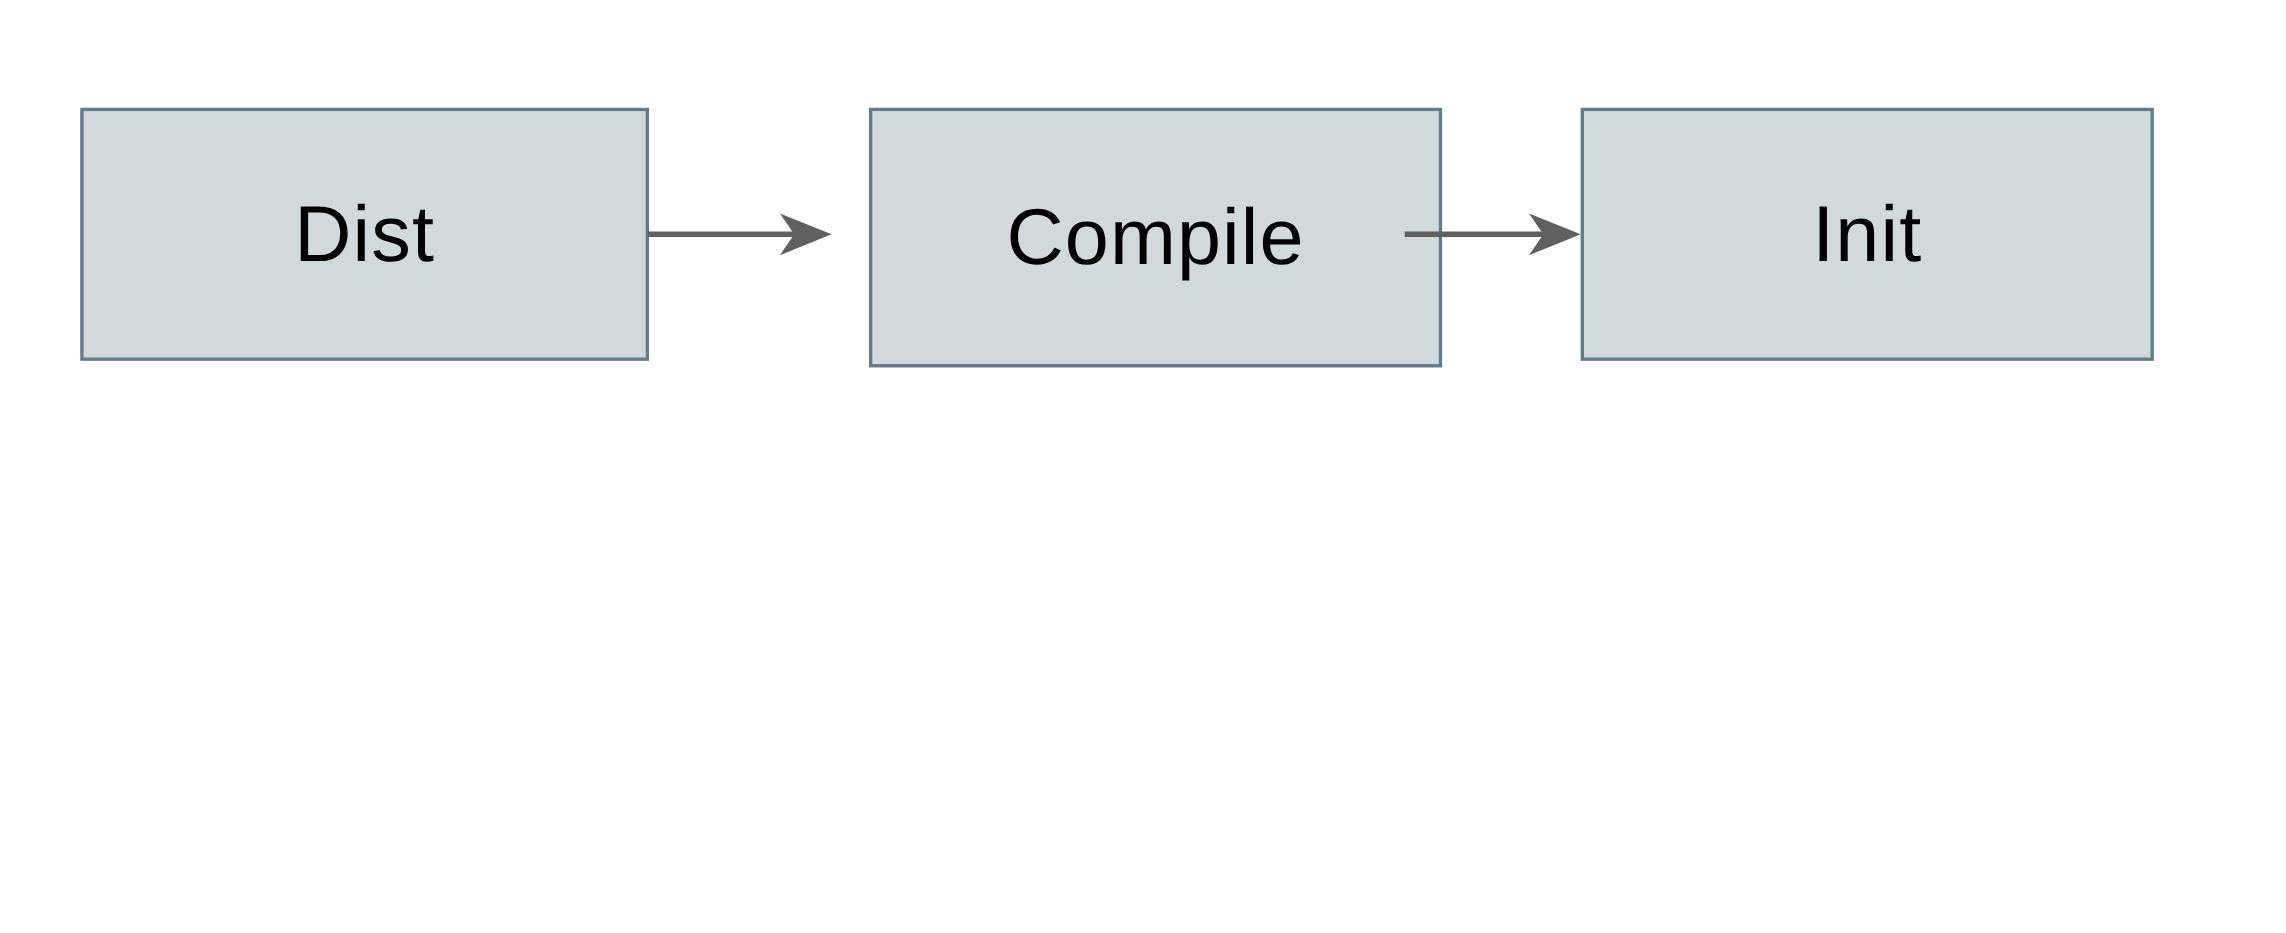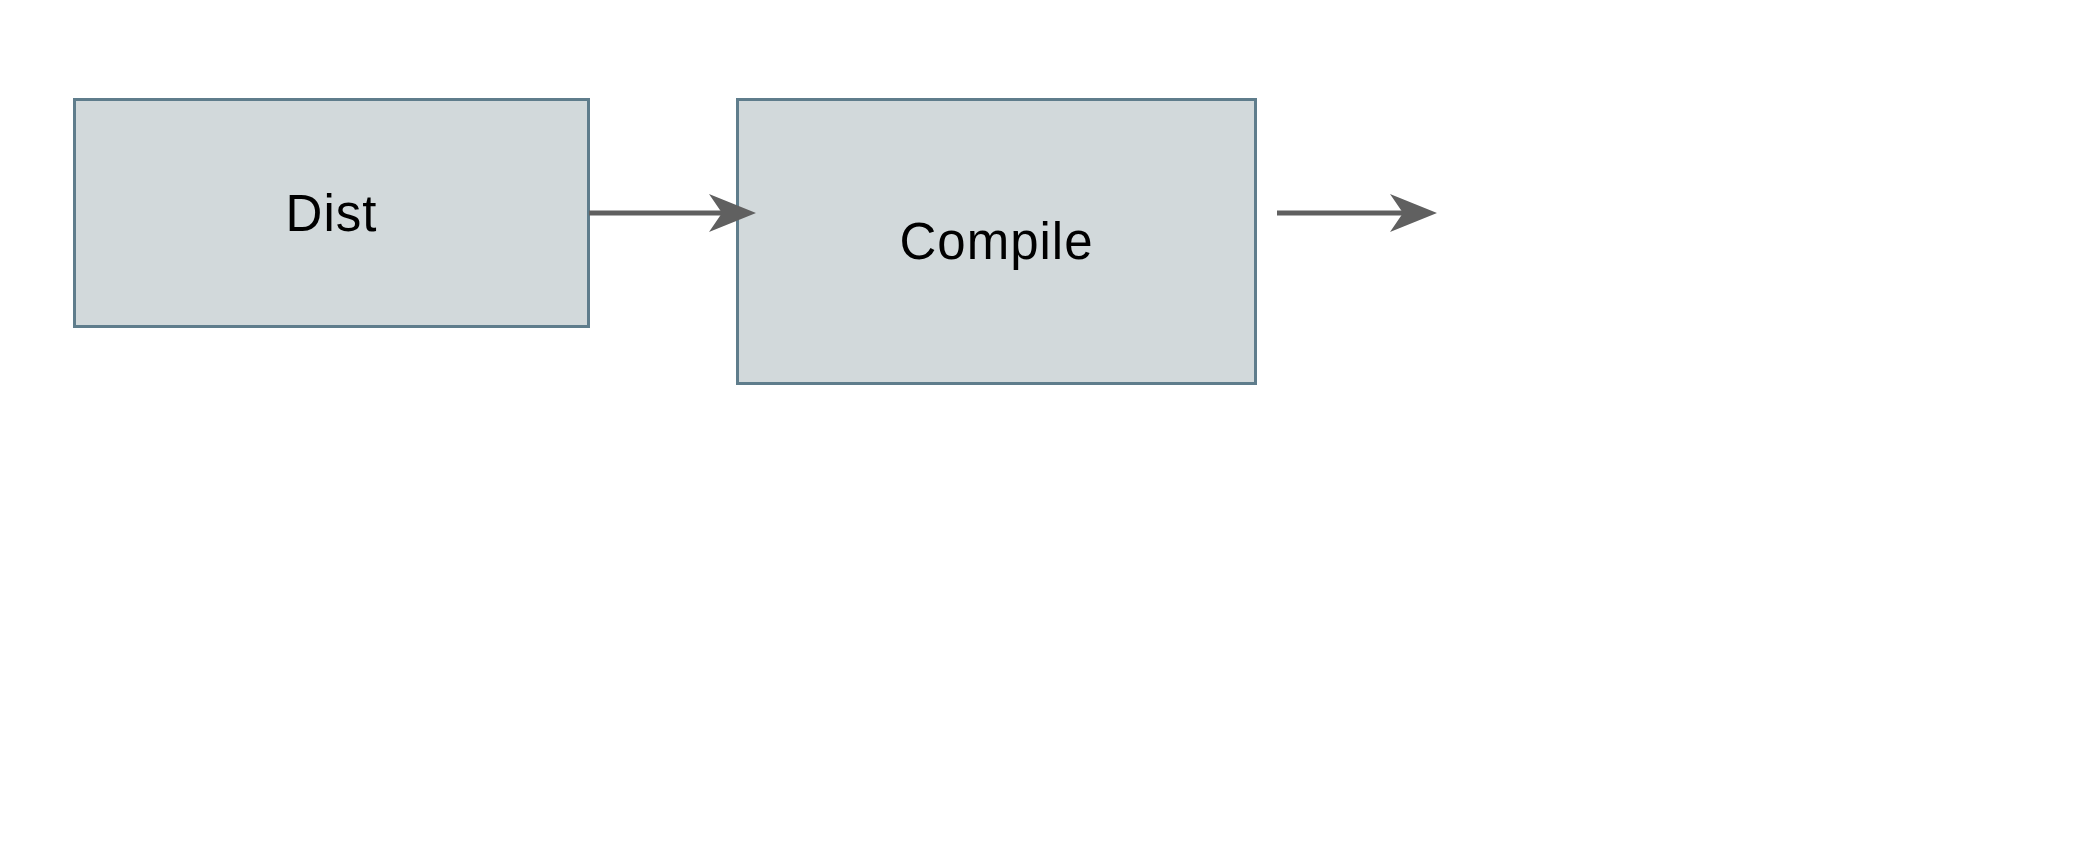--- a/index.html
+++ b/index.html
@@ -18,30 +18,30 @@
   .node {
     position: absolute;
     box-sizing: border-box;
     background: var(--node-fill, #d2d9db);
     border: 3px solid var(--node-border, #5f7d8c);
     display: flex;
     align-items: center;
     justify-content: center;
   }
   .node .label {
-    font-size: 51px;
+    font-size: 72px;
     line-height: 1;
     color: var(--label-color, #000000);
     letter-spacing: 1px;
     white-space: nowrap;
     text-align: center;
   }
   
   #node-dist    { left: 73px;   top: 98px;  width: 517px; height: 230px; }
-  #node-compile { left: 736px;  top: 98px;  width: 521px; height: 287px; }
+  #node-compile { left: 790px;  top: 98px;  width: 521px; height: 236px; }
   #node-init    { left: 1437px; top: 98px;  width: 521px; height: 230px; }
   #node-clean   { left: 756px;  top: 513px; width: 521px; height: 230px; }
 
   .arrow {
     position: absolute;
     overflow: visible;
   }
   #arrow-1 { left: 589px;  top: 183px; }
   #arrow-2 { left: 1277px; top: 183px; }
   .arrow .shaft {
@@ -60,20 +60,23 @@
 <div id="canvas">
 
   <div class="node" id="node-dist">
     <span class="label">Dist</span>
   </div>
 
   <div class="node" id="node-compile">
     <span class="label">Compile</span>
   </div>
 
+  <div class="node" id="node-init">
+    <span class="label">Init</span>
+  </div>
 
 
   <svg class="arrow" id="arrow-1" width="167" height="60" viewBox="0 0 167 60" aria-hidden="true">
     <line class="shaft" x1="0" y1="30" x2="134" y2="30"></line>
     <polygon class="head" points="167,30 120,11 133,30 120,49"></polygon>
   </svg>
 
   <svg class="arrow" id="arrow-2" width="160" height="60" viewBox="0 0 160 60" aria-hidden="true">
     <line class="shaft" x1="0" y1="30" x2="127" y2="30"></line>
     <polygon class="head" points="160,30 113,11 126,30 113,49"></polygon>

